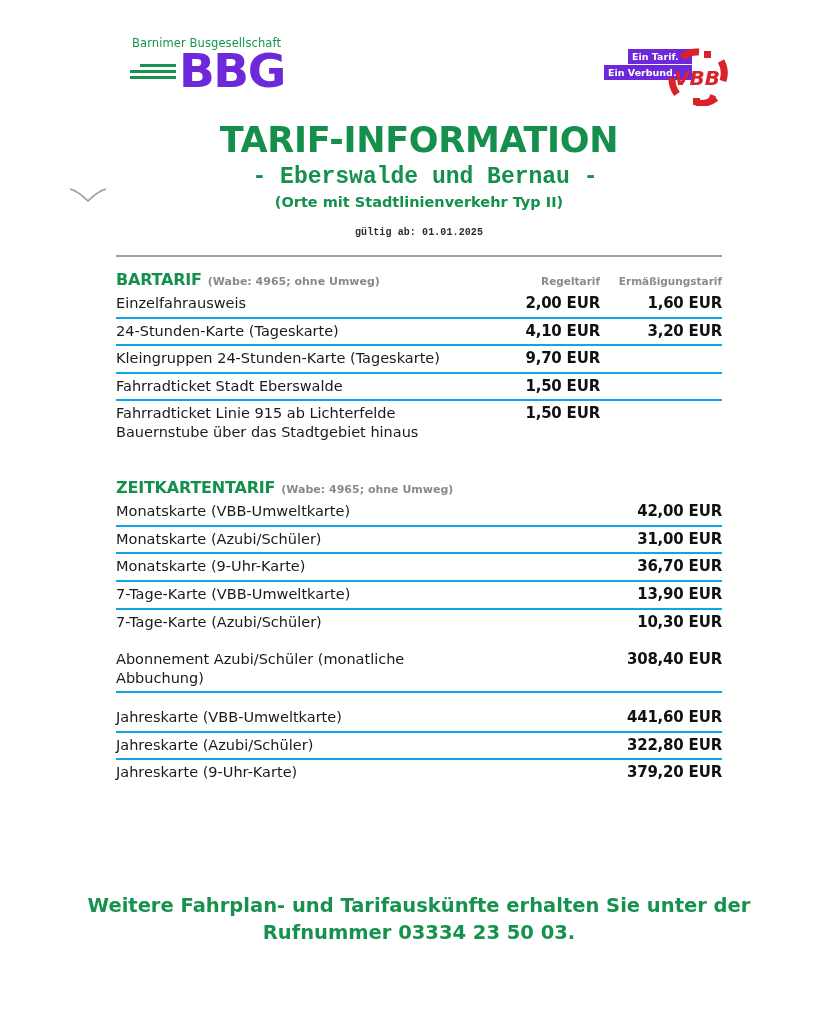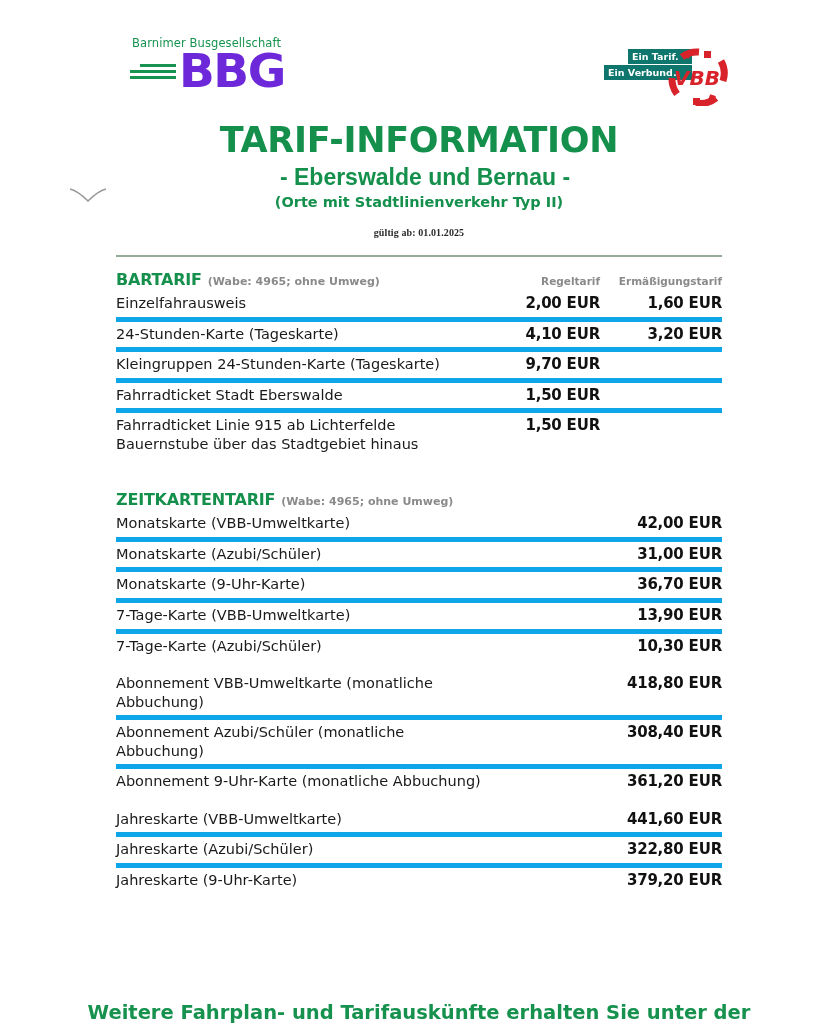--- a/index.html
+++ b/index.html
@@ -76,21 +76,21 @@
     width: 140px;
     height: 60px;
   }
   .vbb-slogan {
     position: absolute;
     left: 0;
     top: 9px;
     width: 88px;
   }
   .vbb-slogan div {
-    background: #0f766e;
+    background: #6d28d9;
     color: #ffffff;
     font-family: "DejaVu Sans", sans-serif;
     font-weight: bold;
     font-size: 9.5px;
     line-height: 13px;
     padding: 1px 20px 1px 4px;
     text-align: right;
     white-space: nowrap;
     box-sizing: border-box;
   }
@@ -123,37 +123,37 @@
   .title-main {
     font-family: "DejaVu Sans", sans-serif;
     font-weight: bold;
     font-size: 35px;
     color: #14904c;
     letter-spacing: -0.3px;
     line-height: 1.05;
     text-align: center;
   }
   .title-sub {
-    font-family: Liberation Sans, sans-serif;
+    font-family: Liberation Mono, monospace;
     font-weight: bold;
     font-size: 23px;
     color: #14904c;
     margin-top: 6px;
     line-height: 1.1;
     margin-left: 12px;
   }
   .title-sub2 {
     font-family: "DejaVu Sans", sans-serif;
     font-weight: bold;
     font-size: 14.5px;
     color: #14904c;
     margin-top: 4px;
   }
   .valid-from {
-    font-family: Liberation Serif, serif;
+    font-family: Liberation Mono, monospace;
     font-weight: bold;
     font-size: 10px;
     color: #2b2b2b;
     margin-top: 17px;
     letter-spacing: 0.1px;
   }
 
   
   .content {
     margin: 17px auto;
@@ -204,21 +204,21 @@
   .colhead.c2 { width: 122px; }
 
   table.fares {
     width: 100%;
     border-collapse: collapse;
     table-layout: fixed;
   }
   table.fares td {
     vertical-align: top;
     padding: 3px 0 4px 0;
-    border-bottom: 5px solid #0ea5e9;
+    border-bottom: 2px solid #0ea5e9;
   }
   table.fares tr.last td { border-bottom: none; }
   td.lbl {
     font-family: "DejaVu Sans", sans-serif;
     font-size: 14.5px;
     color: #1a1a1a;
     line-height: 1.28;
     padding-left: 5px;
   }
   td.p1, td.p2 {
@@ -378,33 +378,23 @@
           </tr>
           <tr class="last">
             <td class="lbl">7-Tage-Karte (Azubi/Schüler)</td>
             <td class="p1"></td>
             <td class="p2">10,30 EUR</td>
           </tr>
           <tr class="gap-row">
             <td colspan="3"></td>
           </tr>
           <tr>
-            <td class="lbl">Abonnement VBB-Umweltkarte (monatliche Abbuchung)</td>
-            <td class="p1"></td>
-            <td class="p2">418,80 EUR</td>
-          </tr>
-          <tr>
             <td class="lbl">Abonnement Azubi/Schüler (monatliche Abbuchung)</td>
             <td class="p1"></td>
             <td class="p2">308,40 EUR</td>
-          </tr>
-          <tr class="last">
-            <td class="lbl">Abonnement 9-Uhr-Karte (monatliche Abbuchung)</td>
-            <td class="p1"></td>
-            <td class="p2">361,20 EUR</td>
           </tr>
           <tr class="gap-row">
             <td colspan="3"></td>
           </tr>
           <tr>
             <td class="lbl">Jahreskarte (VBB-Umweltkarte)</td>
             <td class="p1"></td>
             <td class="p2">441,60 EUR</td>
           </tr>
           <tr>

